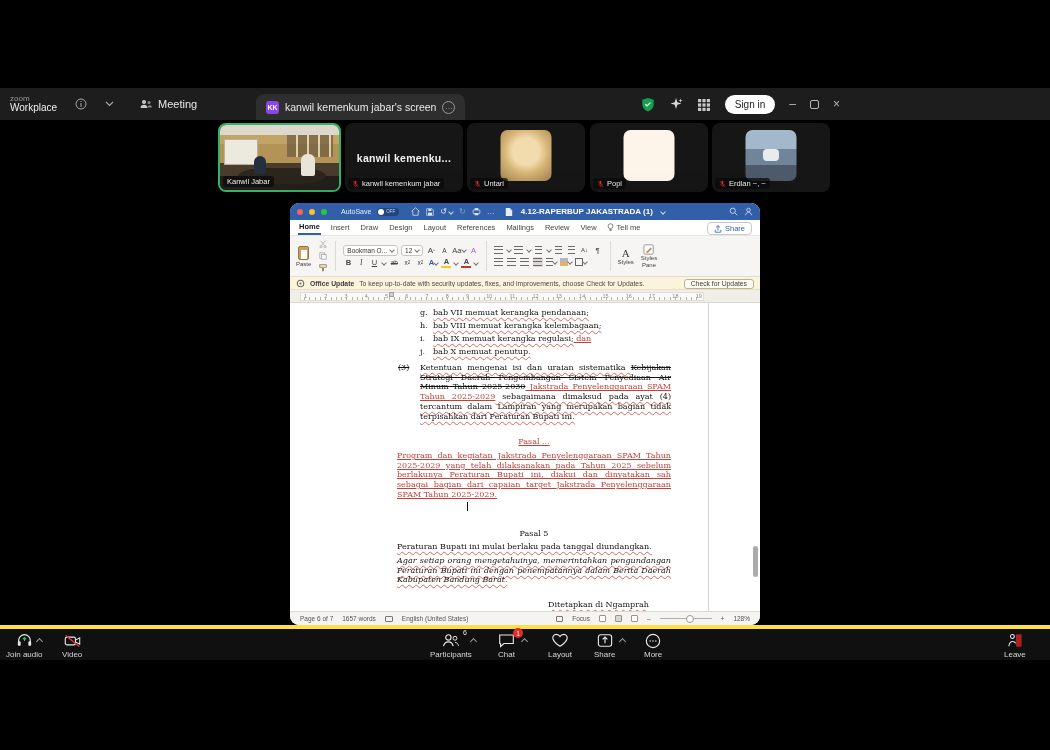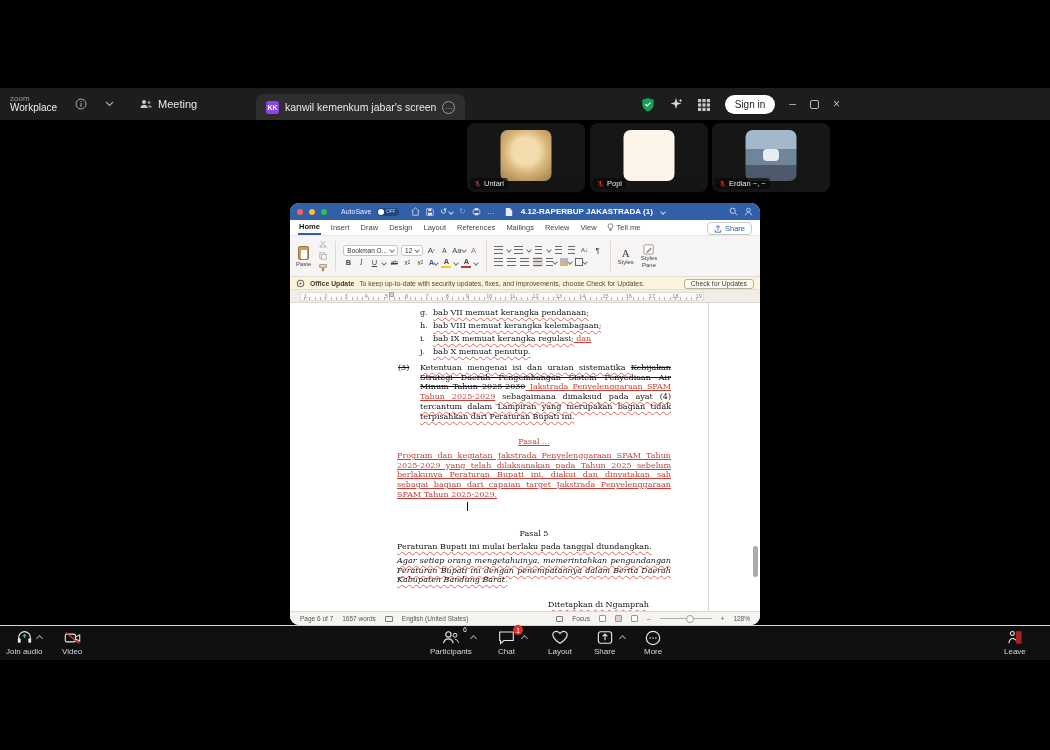--- a/index.html
+++ b/index.html
@@ -117,21 +117,21 @@
   .focus-box { width:7px; height:6px; border:1px solid #777; border-radius:1px; }
   .view-ic { width:7px; height:7px; border:1px solid #9a968e; border-radius:1px; background:#fff; }
   .view-ic.on { background:#d9d5ce; }
   .zoom-line { width:52px; height:1px; background:#b3afa8; position:relative; }
   .zoom-thumb { position:absolute; left:26px; top:-3.5px; width:8px; height:8px; border-radius:50%;
                 background:#fdfdfd; border:1px solid #9d9992; }
   .book-ic { width:8px; height:6px; border:1px solid #777; border-radius:1px;
              background:linear-gradient(90deg,transparent 48%,#777 48% 52%,transparent 52%); }
 
   
-  #footer { left:0; top:625px; width:1050px; height:35px; background:#101010; border-top:1px solid #fde047; }
+  #footer { left:0; top:625px; width:1050px; height:35px; background:#101010; border-top:4px solid #fde047; }
   .fitem { position:absolute; top:3px; display:flex; flex-direction:column; align-items:center; gap:1px; }
   .fitem .lbl { font-size:8px; color:#d6d6d6; }
   .fic { height:17px; display:flex; align-items:center; justify-content:center; position:relative; }
   .car { width:5px; height:5px; border-top:1.3px solid #9a9a9a; border-right:1.3px solid #9a9a9a;
          transform:rotate(-45deg); position:absolute; }
   .badge { position:absolute; top:-4px; right:-8px; background:#e02b2b; color:#fff; font-size:6.5px;
            min-width:10px; height:10px; border-radius:5px; display:flex; align-items:center; justify-content:center; padding:0 2px; }
   .count { position:absolute; top:-3px; right:-7px; color:#e8e8e8; font-size:7px; }
 </style>
 </head>
@@ -192,21 +192,45 @@
           <rect x="5.4" y="9.8" width="3.2" height="3.2"></rect>
           <rect x="9.8" y="9.8" width="3.2" height="3.2"></rect>
         </g>
       </svg>
     <button class="signin">Sign in</button>
     <span class="winctl">–</span>
     <span class="maxbox"></span>
     <span class="winctl">×</span>
   </div>
 
-
+  <div class="pt" style="left:218px; width:123px; border:2px solid #35b36a;">
+    <div class="abs" style="inset:0;
+         background:linear-gradient(180deg,#ddd8cc 0 16%,#c2a467 16% 30%,#b49356 30% 58%,#4a3c2c 58% 78%,#23201b 78%);"></div>
+    <div class="abs" style="left:4px;top:14px;width:34px;height:26px;background:#eceade;border:1px solid #b9b19b;"></div>
+    <div class="abs" style="right:6px;top:10px;width:46px;height:22px;
+         background:repeating-linear-gradient(90deg,#6c5a3e 0 9px,#efe7d2 9px 11px);opacity:.7;"></div>
+    <div class="abs" style="left:18px;bottom:6px;width:88px;height:16px;background:#2c251c;border-radius:40%/60%;"></div>
+    <div class="abs" style="right:24px;bottom:14px;width:14px;height:22px;background:#e8e4da;border-radius:6px 6px 2px 2px;"></div>
+    <div class="abs" style="left:34px;bottom:16px;width:12px;height:18px;background:#23303d;border-radius:6px 6px 2px 2px;"></div>
+    <div class="plabel">
+      <span>Kanwil Jabar</span>
+    </div>
+  </div>
+
+  <div class="pt" style="left:345px; width:118px;">
+    <div class="center-name">kanwil  kemenku...</div>
+    <div class="plabel">
+      <svg width="7" height="8" viewBox="0 0 12 13">
+          <rect x="4.6" y="1" width="2.8" height="6" rx="1.4" fill="#e02b2b"></rect>
+          <path d="M2.8 6.2a3.2 3.2 0 0 0 6.4 0M6 9.4v2" fill="none" stroke="#e02b2b" stroke-width="1"></path>
+          <line x1="1.5" y1="1.5" x2="10.5" y2="11.5" stroke="#e02b2b" stroke-width="1.2"></line>
+        </svg>
+      <span>kanwil kemenkum jabar</span>
+    </div>
+  </div>
 
   <div class="pt" style="left:467px; width:118px;">
     <div class="avatar-sq" style="background:radial-gradient(circle at 50% 42%, #f2dcae 0 34%, #d9b678 55%, #9a7f4e 100%);"></div>
     <div class="plabel">
       <svg width="7" height="8" viewBox="0 0 12 13">
           <rect x="4.6" y="1" width="2.8" height="6" rx="1.4" fill="#e02b2b"></rect>
           <path d="M2.8 6.2a3.2 3.2 0 0 0 6.4 0M6 9.4v2" fill="none" stroke="#e02b2b" stroke-width="1"></path>
           <line x1="1.5" y1="1.5" x2="10.5" y2="11.5" stroke="#e02b2b" stroke-width="1.2"></line>
         </svg>
       <span>Untari</span>

